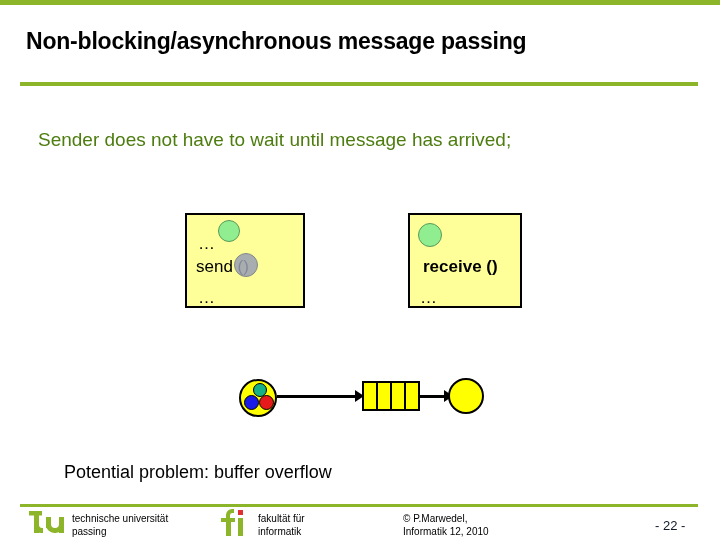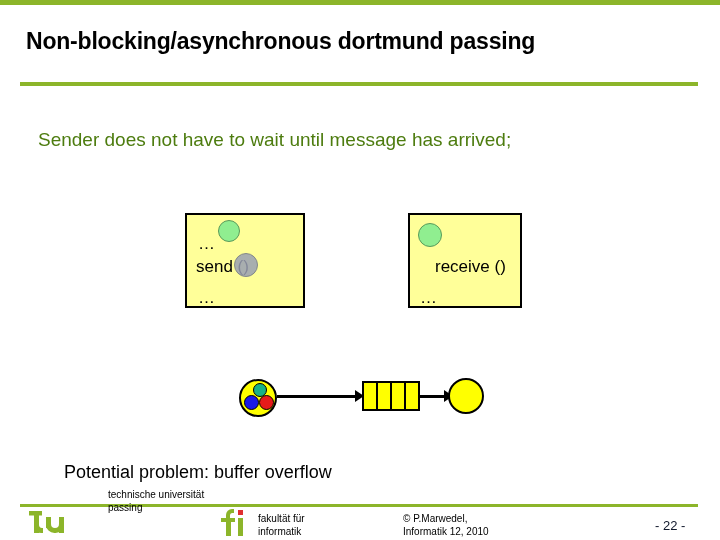--- a/index.html
+++ b/index.html
@@ -72,21 +72,21 @@
     font-size: 17px;
     color: #000000;
     white-space: nowrap;
     z-index: 2;
   }
   .code-ellipsis { font-size: 17px; letter-spacing: 2px; }
 
   #send-dots-top { left: 11px; top: 19px; }
   #send-call     { left: 9px;  top: 42px; }
   #send-dots-bot { left: 11px; top: 73px; }
-  #recv-call     { left: 25px;  top: 42px; }
+  #recv-call     { left: 13px;  top: 42px; font-weight: bold; }
   #recv-dots-bot { left: 10px; top: 73px; }
 
   
   .bubble {
     position: absolute;
     border-radius: 50%;
     box-sizing: border-box;
   }
   .bubble-green {
     background: #90ee90;
@@ -165,21 +165,21 @@
     width: 678px; height: 3px;
     background: #8cb52a;
   }
   .footer-text {
     position: absolute;
     font-size: 10px;
     color: #000000;
     line-height: 13px;
     white-space: nowrap;
   }
-  #footer-tu-text { left: 72px; top: 488px; margin-left: 36px; }
+  #footer-tu-text { left: 72px; top: 512px; }
   #footer-fi-text { left: 258px; top: 512px; }
   #footer-copy    { left: 370px; top: 512px; margin-left: 33px; }
   #footer-page {
     position: absolute;
     left: 655px; top: 518px;
     font-size: 13px;
     color: #0f172a;
     white-space: nowrap;
   }
 
@@ -194,21 +194,21 @@
     position: absolute;
     left: 219px; top: 508px;
     width: 32px; height: 29px;
   }
 </style>
 </head>
 <body>
 
 <div class="top-bar"></div>
 
-<div class="slide-title">Non-blocking/asynchronous dortmund passing</div>
+<div class="slide-title">Non-blocking/asynchronous message passing</div>
 <div class="title-rule"></div>
 
 <div class="subtitle">Sender does not have to wait until message has arrived;</div>
 
 <div class="code-box" id="send-box">
   <div class="bubble bubble-green" id="send-bubble-green"></div>
   <div class="bubble bubble-gray" id="send-bubble-gray"></div>
   <div class="code-line code-ellipsis" id="send-dots-top">…</div>
   <div class="code-line" id="send-call">send ()</div>
   <div class="code-line code-ellipsis" id="send-dots-bot">…</div>

